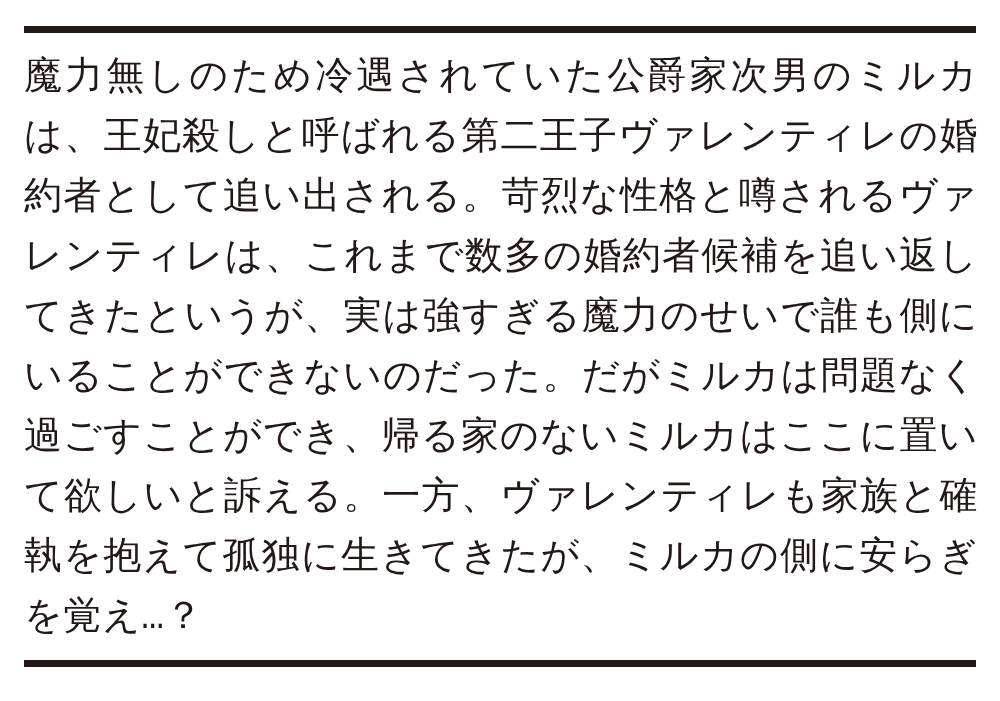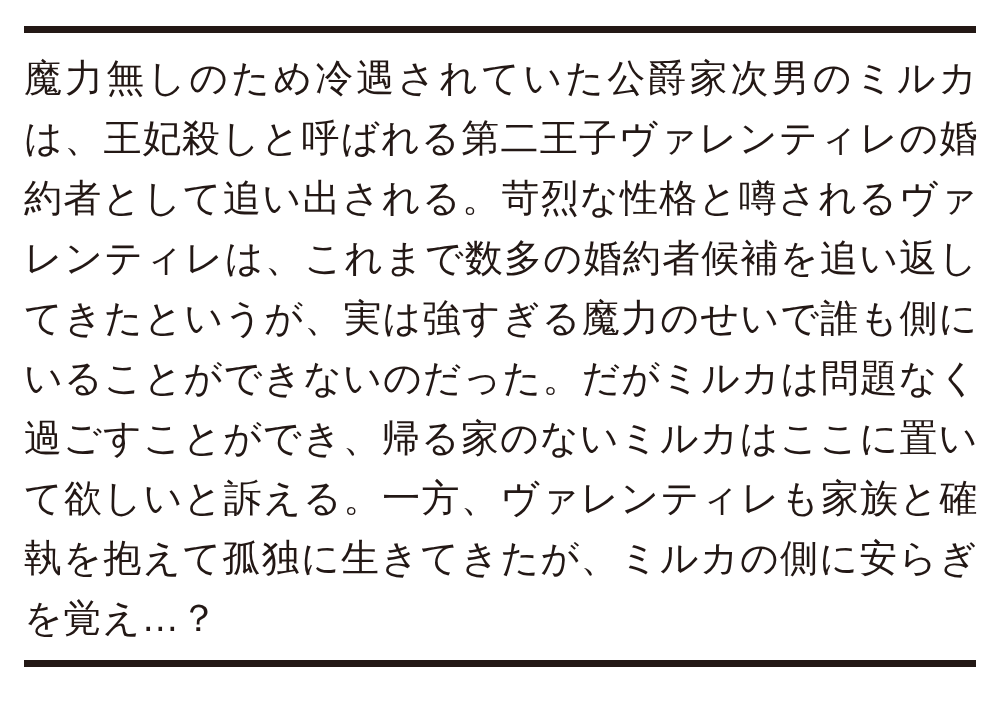--- a/index.html
+++ b/index.html
@@ -38,21 +38,21 @@
     left: 24px;
     right: 22px;
     top: 48px;
     color: #231815;
     font-size: 38px;
     line-height: 60px;
     letter-spacing: 0.5px;
     text-align: justify;
     text-justify: inter-character;
     font-weight: 400;
-    font-family: Liberation Sans, sans-serif;
+    font-family: Liberation Mono, monospace;
     white-space: pre-wrap;
     word-break: break-all;
   }
 </style>
 </head>
 <body>
 
 <div class="page">
 
   <div class="rule rule-top"></div>

